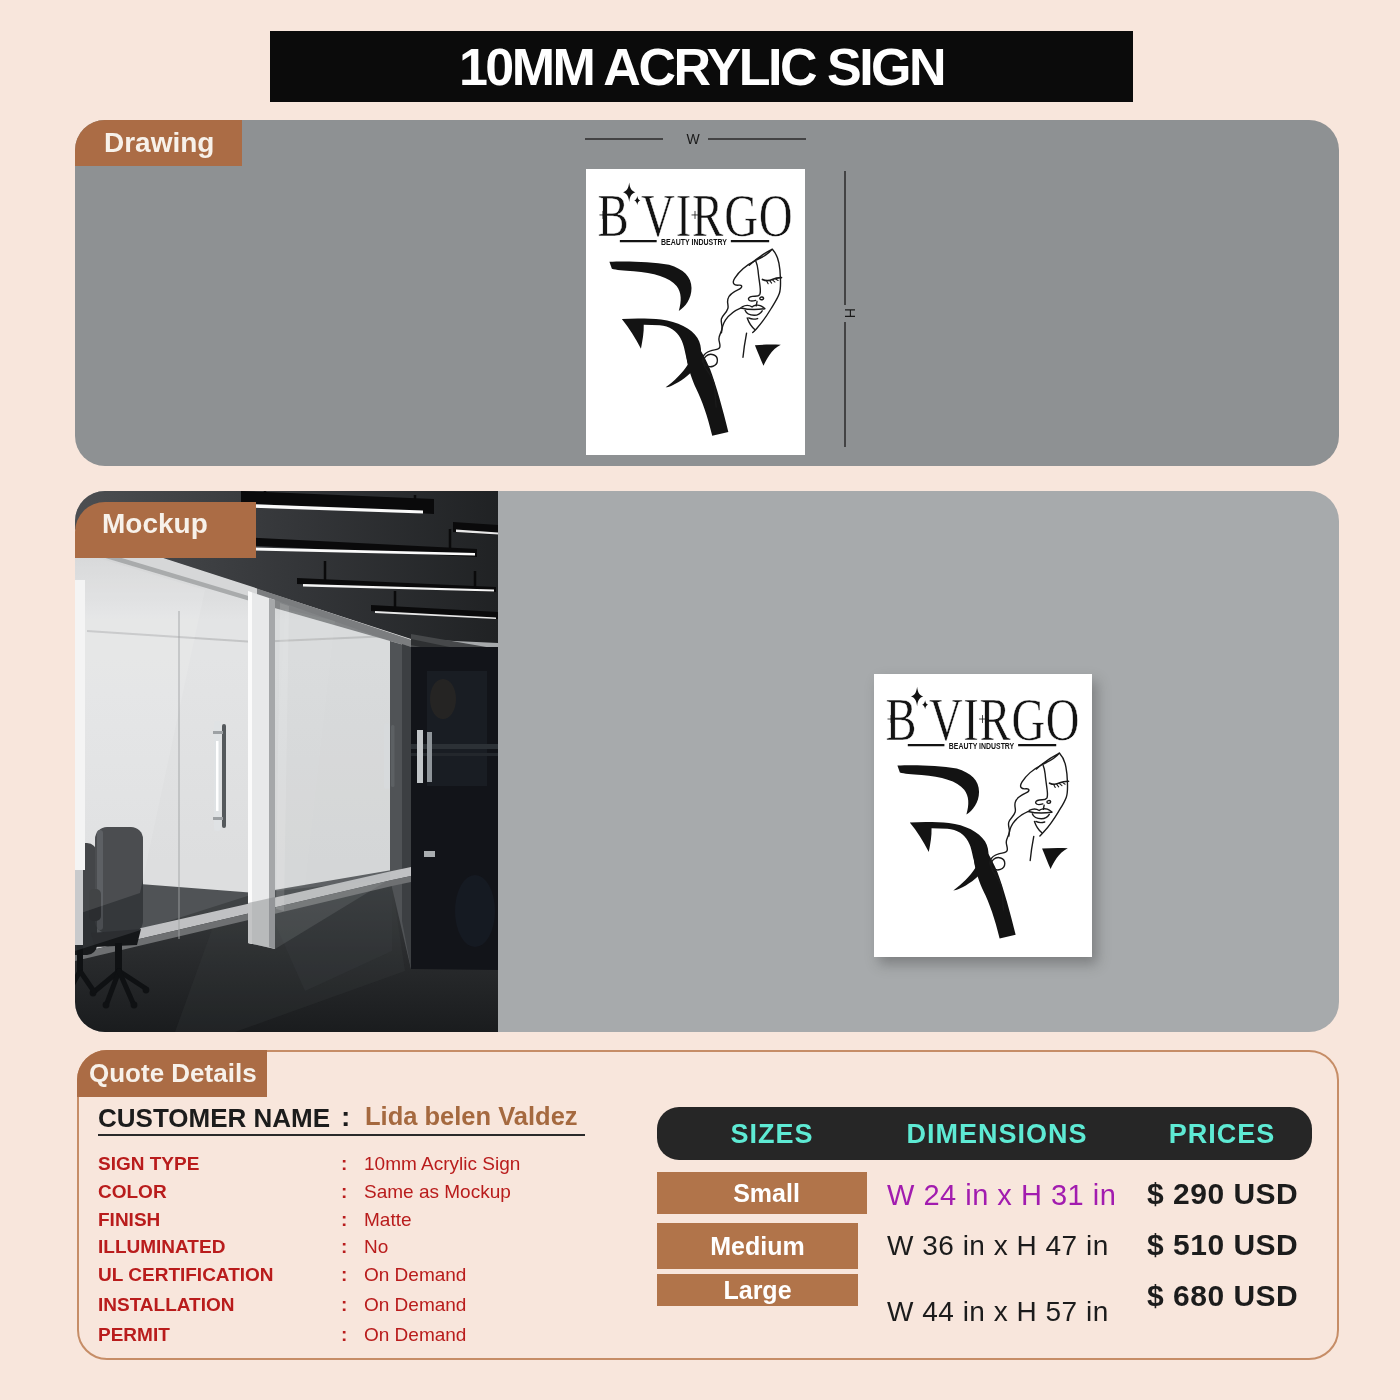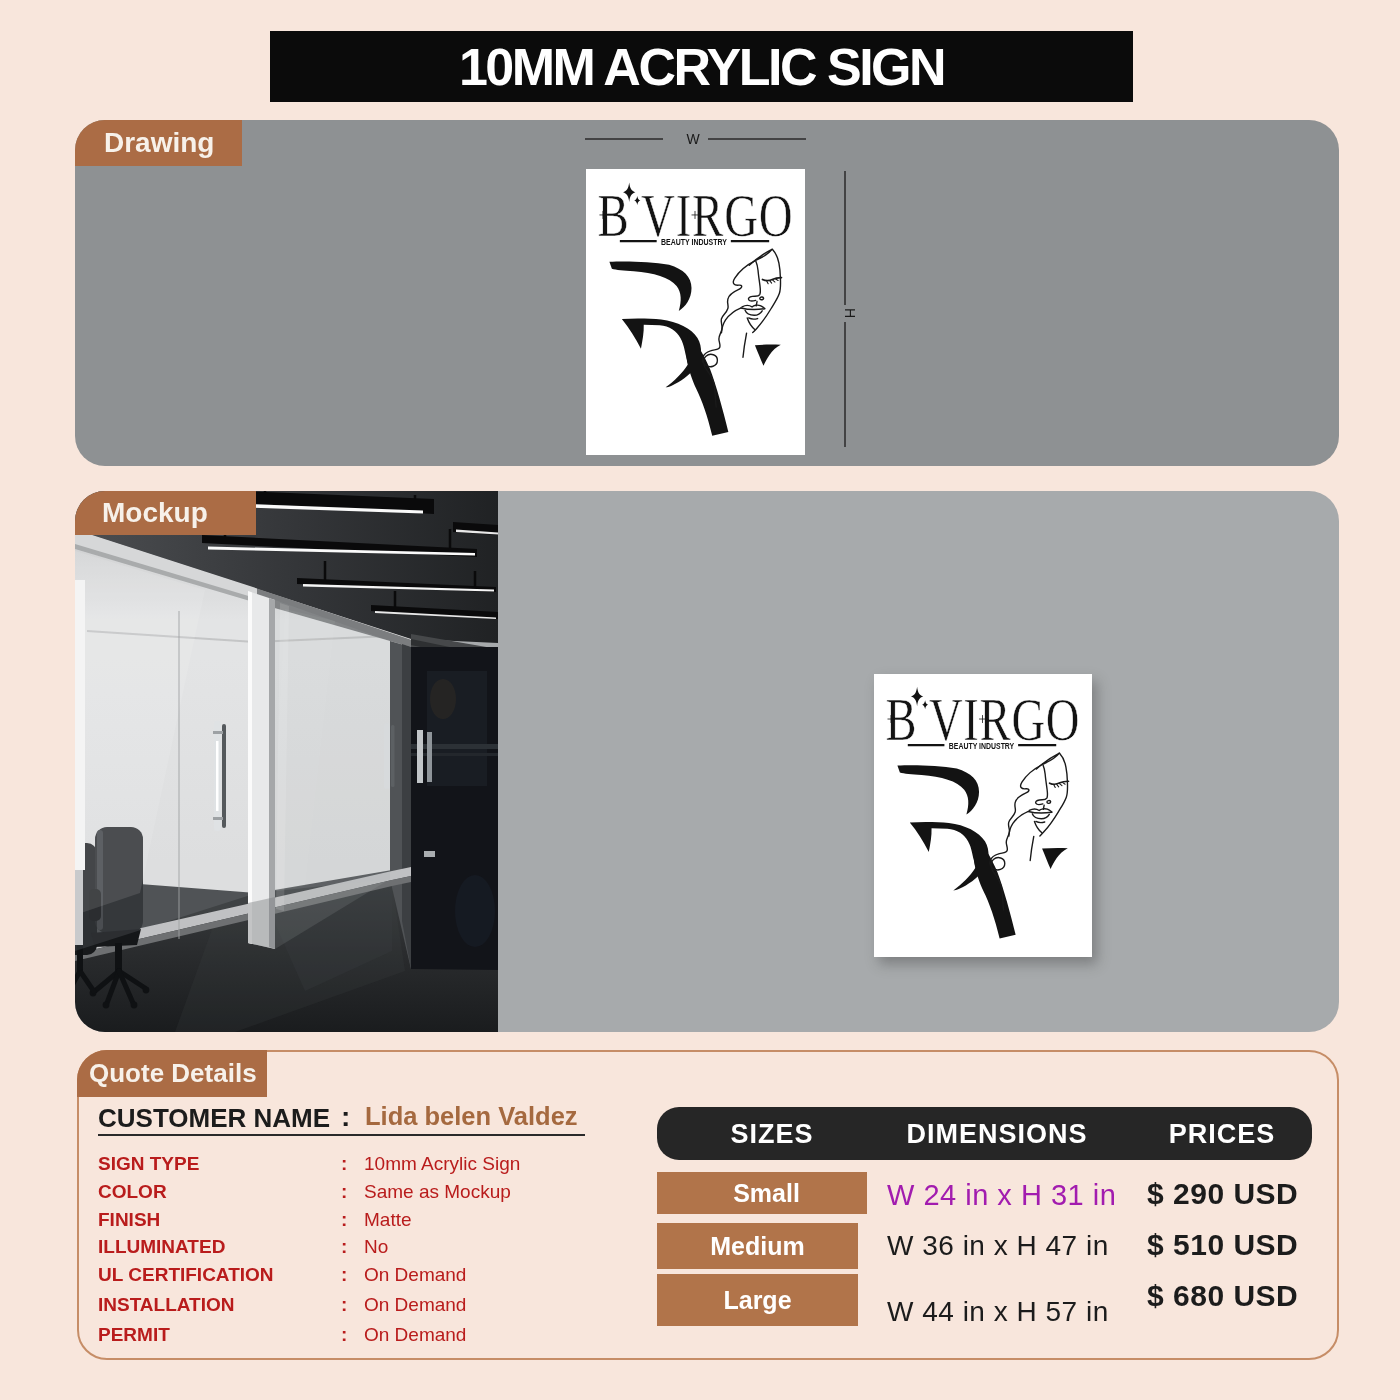--- a/index.html
+++ b/index.html
@@ -160,21 +160,21 @@
     <rect x="147" y="233" width="4" height="104" rx="2" fill="#55595c"></rect>
     <rect x="141" y="250" width="2.5" height="70" fill="#ffffff"></rect>
     <rect x="138" y="240" width="10" height="3" fill="#9da1a4"></rect>
     <rect x="138" y="326" width="10" height="3" fill="#9da1a4"></rect>
 
     <rect x="309" y="232" width="6" height="66" rx="2.5" fill="#d7dadc"></rect>
     <rect x="316" y="234" width="3.5" height="62" rx="1.5" fill="#5c6063"></rect>
   </svg>
 </div>
 
-<div class="abs" style="left:75px;top:491px;width:181px;height:44px;background:#ab6c45;border-radius:30px 0 0 0;color:#f7f1ea;font-weight:bold;font-size:28px;line-height:44px;padding-left:27px;box-sizing:border-box;">Mockup</div>
+<div class="abs" style="left:75px;top:502px;width:181px;height:56px;background:#ab6c45;border-radius:30px 0 0 0;color:#f7f1ea;font-weight:bold;font-size:28px;line-height:44px;padding-left:27px;box-sizing:border-box;">Mockup</div>
 
 <div class="abs" style="left:874px;top:674px;width:218px;height:283px;background:#ffffff;box-shadow:5px 7px 12px rgba(50,50,50,0.35);">
   <svg width="218" height="283" viewBox="0 0 220 286">
     <use href="#bvlogo"></use>
   </svg>
 </div>
 
 <div class="abs" style="left:77px;top:1050px;width:1262px;height:310px;border:2px solid #c68d67;border-radius:30px;box-sizing:border-box;"></div>
 
 <div class="abs" style="left:77px;top:1050px;width:190px;height:47px;background:#ab6c45;border-radius:30px 0 0 0;color:#f7f1ea;font-weight:bold;font-size:26px;line-height:47px;padding-left:12px;box-sizing:border-box;">Quote Details</div>
@@ -189,35 +189,35 @@
 <div class="abs" style="left:98px;top:1150px;width:560px;font-size:19px;color:#b91c1c;">
   <div style="position:relative;height:28px;line-height:28px;"><b>SIGN TYPE</b><span style="position:absolute;left:243px;font-weight:bold;">:</span><span style="position:absolute;left:266px;">10mm Acrylic Sign</span></div>
   <div style="position:relative;height:28px;line-height:28px;"><b>COLOR</b><span style="position:absolute;left:243px;font-weight:bold;">:</span><span style="position:absolute;left:266px;">Same as Mockup</span></div>
   <div style="position:relative;height:27px;line-height:27px;"><b>FINISH</b><span style="position:absolute;left:243px;font-weight:bold;">:</span><span style="position:absolute;left:266px;">Matte</span></div>
   <div style="position:relative;height:27px;line-height:27px;"><b>ILLUMINATED</b><span style="position:absolute;left:243px;font-weight:bold;">:</span><span style="position:absolute;left:266px;">No</span></div>
   <div style="position:relative;height:30px;line-height:30px;"><b>UL CERTIFICATION</b><span style="position:absolute;left:243px;font-weight:bold;">:</span><span style="position:absolute;left:266px;">On Demand</span></div>
   <div style="position:relative;height:30px;line-height:30px;"><b>INSTALLATION</b><span style="position:absolute;left:243px;font-weight:bold;">:</span><span style="position:absolute;left:266px;">On Demand</span></div>
   <div style="position:relative;height:30px;line-height:30px;"><b>PERMIT</b><span style="position:absolute;left:243px;font-weight:bold;">:</span><span style="position:absolute;left:266px;">On Demand</span></div>
 </div>
 
-<div class="abs" style="left:657px;top:1107px;width:655px;height:53px;background:#262626;color:#ffffff;font-weight:bold;font-size:27px;border-radius:22px;">
+<div class="abs" style="left:657px;top:1107px;width:655px;height:53px;background:#262626;color:#5eead4;font-weight:bold;font-size:27px;border-radius:22px;">
   <span style="position:absolute;left:115px;top:12px;letter-spacing:1px;transform:translateX(-50%);">SIZES</span>
   <span style="position:absolute;left:340px;top:12px;letter-spacing:1px;transform:translateX(-50%);">DIMENSIONS</span>
   <span style="position:absolute;left:565px;top:12px;letter-spacing:1px;transform:translateX(-50%);">PRICES</span>
 </div>
 
 <div class="abs" style="left:657px;top:1172px;width:201px;height:42px;background:#b1744a;color:#fff;font-weight:bold;font-size:25px;display:flex;align-items:center;justify-content:center;padding-left:9px;">Small</div>
 <div class="abs" style="left:887px;top:1179px;font-size:29px;letter-spacing:0.5px;color:#a21caf;">W 24 in x H 31 in</div>
 <div class="abs" style="left:1147px;top:1177px;font-size:30px;letter-spacing:0.5px;font-weight:bold;color:#1c1c1c;">$ 290 USD</div>
 
 <div class="abs" style="left:657px;top:1223px;width:201px;height:46px;background:#b1744a;color:#fff;font-weight:bold;font-size:25px;display:flex;align-items:center;justify-content:center;">Medium</div>
 <div class="abs" style="left:887px;top:1230px;font-size:28px;letter-spacing:0.5px;color:#1c1c1c;">W 36 in x H 47 in</div>
 <div class="abs" style="left:1147px;top:1228px;font-size:30px;letter-spacing:0.5px;font-weight:bold;color:#1c1c1c;">$ 510 USD</div>
 
-<div class="abs" style="left:657px;top:1274px;width:201px;height:52px;background:#b1744a;color:#fff;font-weight:bold;font-size:25px;display:flex;align-items:center;justify-content:center;">Large</div>
+<div class="abs" style="left:657px;top:1274px;width:201px;height:32px;background:#b1744a;color:#fff;font-weight:bold;font-size:25px;display:flex;align-items:center;justify-content:center;">Large</div>
 <div class="abs" style="left:887px;top:1281px;font-size:28px;letter-spacing:0.5px;color:#1c1c1c;margin-top:15px;">W 44 in x H 57 in</div>
 <div class="abs" style="left:1147px;top:1279px;font-size:30px;letter-spacing:0.5px;font-weight:bold;color:#1c1c1c;">$ 680 USD</div>
 
 <svg width="0" height="0" style="position:absolute;">
   <defs>
     <g id="bvlogo">
 
       <text transform="translate(11.5,67) scale(0.76,1)" font-family="Liberation Serif" font-size="62" letter-spacing="1" fill="#131313" stroke="#ffffff" stroke-width="0.55">B VIRGO</text>
 
       <path d="M43.4,13 C44.1,19 45.9,21.7 49.6,22.8 C45.9,23.9 44.1,26.5 43.4,32.5 C42.7,26.5 40.9,23.9 37.2,22.8 C40.9,21.7 42.7,19 43.4,13 Z" fill="#131313"></path>

